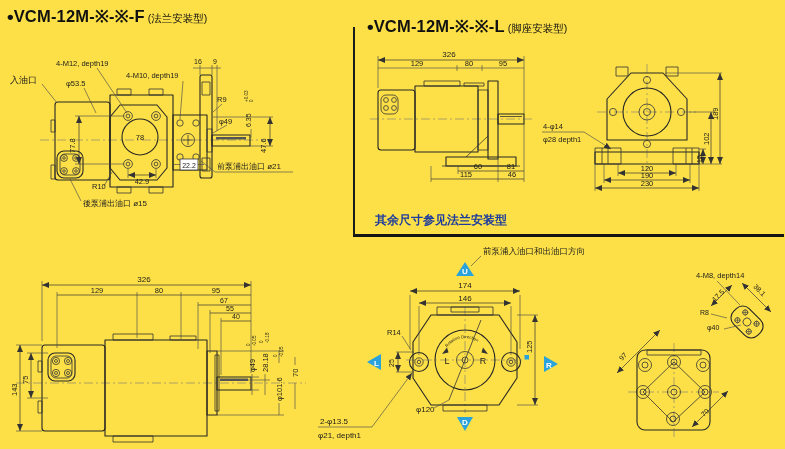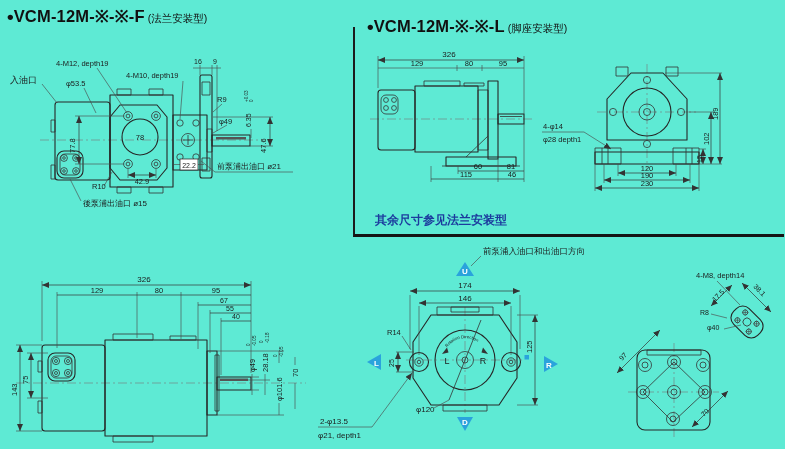--- a/index.html
+++ b/index.html
@@ -1,16 +1,16 @@
 <!DOCTYPE html>
 <html><head>
 <meta charset="utf-8">
 <style>
   html,body{margin:0;padding:0;background:#fff;}
-  #stage{position:relative;width:785px;height:449px;background:#5eead4;overflow:hidden;
+  #stage{position:relative;width:785px;height:449px;background:#fde047;overflow:hidden;
          font-family:"Liberation Sans",sans-serif;color:#111;}
   .title{position:absolute;white-space:nowrap;}
   .title .bullet{font-size:19px;font-weight:700;vertical-align:-1px;}
   .title .model{font-size:16.5px;font-weight:600;letter-spacing:0.2px;}
   .title .mount{font-size:10.5px;font-weight:400;margin-left:3px;}
   #boxR{position:absolute;left:353px;top:27px;width:431px;height:210px;
         border-left:2px solid #1c1c1c;border-bottom:3px solid #141414;box-sizing:border-box;}
   #noteBlue{position:absolute;left:375px;top:212px;font-size:12px;font-weight:700;color:#1c3c9e;}
   #watermark{position:absolute;left:592px;top:409px;font-size:22px;font-weight:700;color:#161616;
              letter-spacing:-0.5px;white-space:nowrap;margin-top:44px;}

